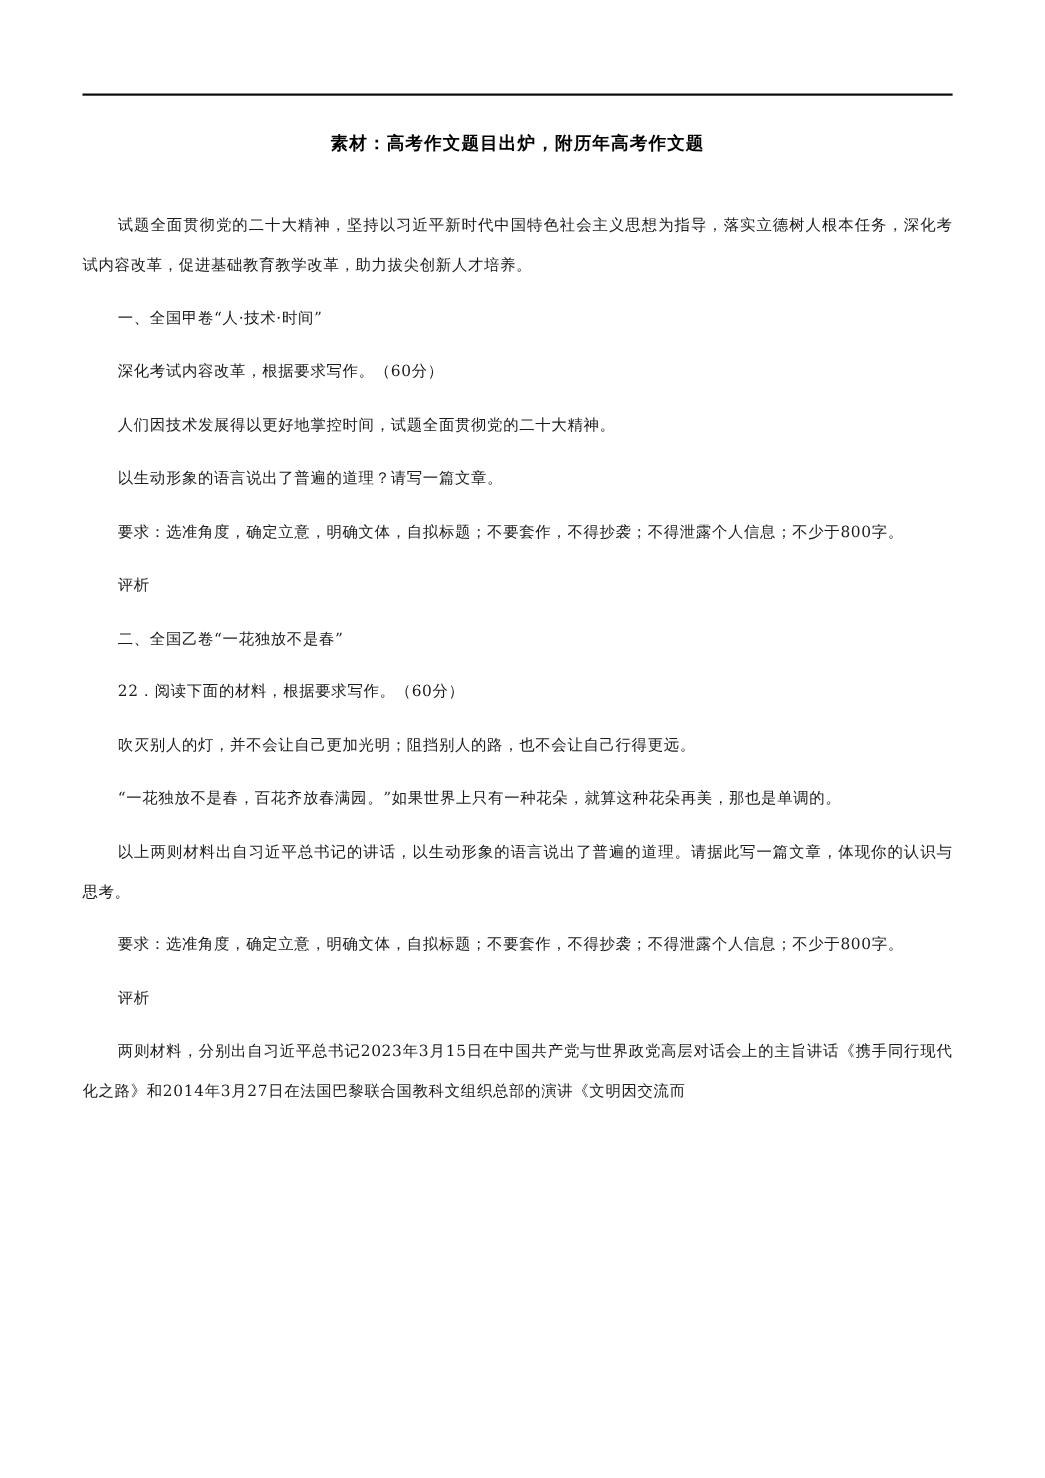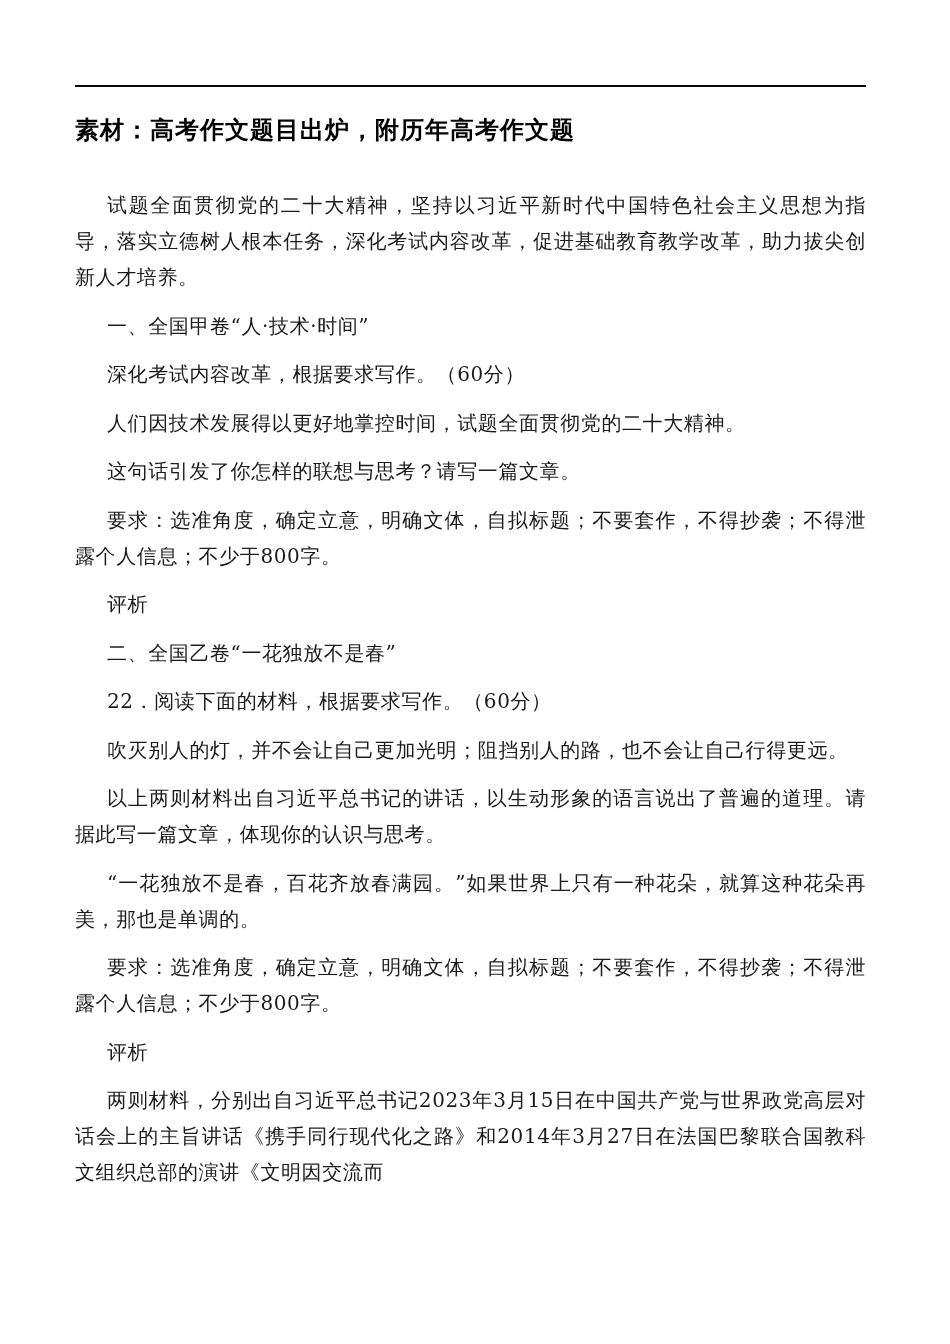--- a/index.html
+++ b/index.html
@@ -21,55 +21,55 @@
     background: #ffffff;
     color: #1b1b1b;
   }
   .header-rule {
     margin-top: 85px;
     height: 0;
     border-top: 2.5px solid #0a0a0a;
   }
   .doc-title {
     margin: 28px 0 42px 0;
-    font-size: 24px;
+    font-size: 16px;
     line-height: 30px;
     font-weight: bold;
-    text-align: left;
+    text-align: center;
     color: #000000;
     letter-spacing: 1px;
   }
   .doc-body p.para {
     margin: 0 0 12.5px 0;
-    font-size: 20px;
+    font-size: 14px;
     line-height: 36px;
     letter-spacing: 0.6px;
     text-indent: 32px;
     text-align: justify;
     color: #1b1b1b;
   }
 </style>
 </head>
 <body>
 
 <div class="page">
   <div class="header-rule"></div>
 
   <h1 class="doc-title">素材：高考作文题目出炉，附历年高考作文题</h1>
 
   <div class="doc-body">
     <p class="para">试题全面贯彻党的二十大精神，坚持以习近平新时代中国特色社会主义思想为指导，落实立德树人根本任务，深化考试内容改革，促进基础教育教学改革，助力拔尖创新人才培养。</p>
     <p class="para">一、全国甲卷“人·技术·时间”</p>
     <p class="para">深化考试内容改革，根据要求写作。（60分）</p>
     <p class="para">人们因技术发展得以更好地掌控时间，试题全面贯彻党的二十大精神。</p>
-    <p class="para">这句话引发了你怎样的联想与思考？请写一篇文章。</p>
+    <p class="para">以生动形象的语言说出了普遍的道理？请写一篇文章。</p>
     <p class="para">要求：选准角度，确定立意，明确文体，自拟标题；不要套作，不得抄袭；不得泄露个人信息；不少于800字。</p>
     <p class="para">评析</p>
     <p class="para">二、全国乙卷“一花独放不是春”</p>
     <p class="para">22．阅读下面的材料，根据要求写作。（60分）</p>
     <p class="para">吹灭别人的灯，并不会让自己更加光明；阻挡别人的路，也不会让自己行得更远。</p>
+    <p class="para">“一花独放不是春，百花齐放春满园。”如果世界上只有一种花朵，就算这种花朵再美，那也是单调的。</p>
     <p class="para">以上两则材料出自习近平总书记的讲话，以生动形象的语言说出了普遍的道理。请据此写一篇文章，体现你的认识与思考。</p>
-    <p class="para">“一花独放不是春，百花齐放春满园。”如果世界上只有一种花朵，就算这种花朵再美，那也是单调的。</p>
     <p class="para">要求：选准角度，确定立意，明确文体，自拟标题；不要套作，不得抄袭；不得泄露个人信息；不少于800字。</p>
     <p class="para">评析</p>
     <p class="para">两则材料，分别出自习近平总书记2023年3月15日在中国共产党与世界政党高层对话会上的主旨讲话《携手同行现代化之路》和2014年3月27日在法国巴黎联合国教科文组织总部的演讲《文明因交流而</p>
   </div>
 </div>
 
 </body></html>

